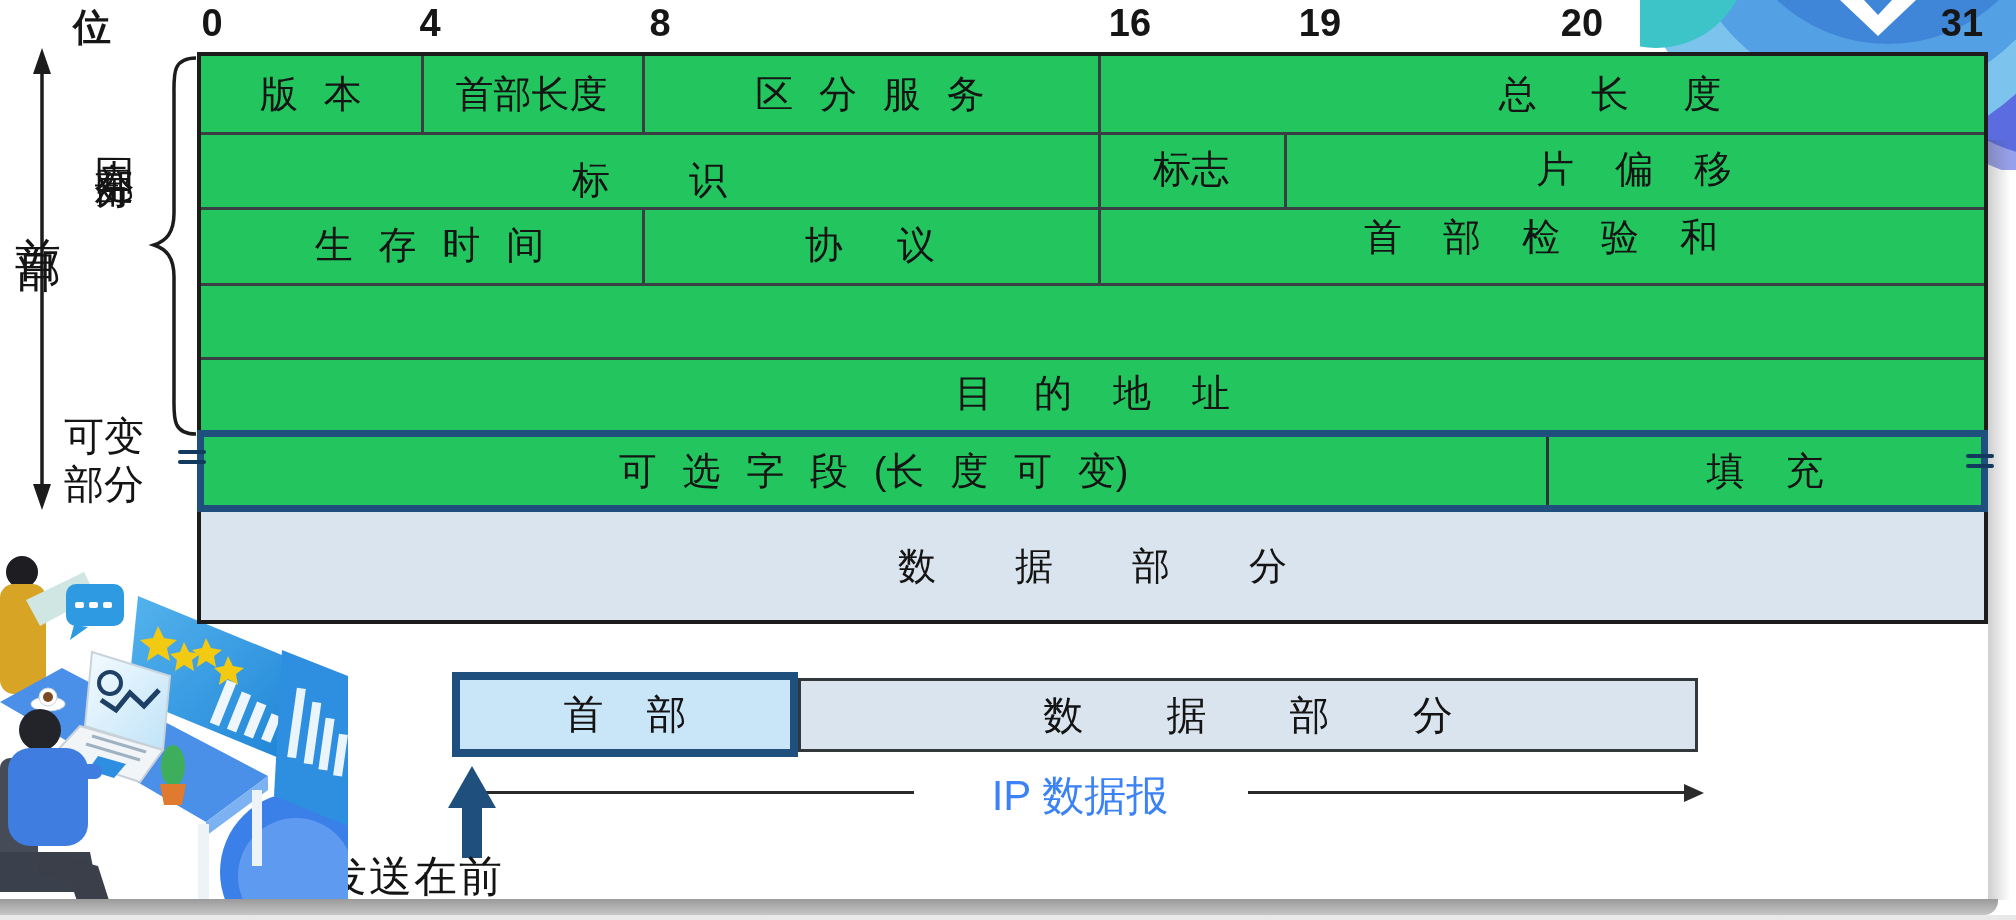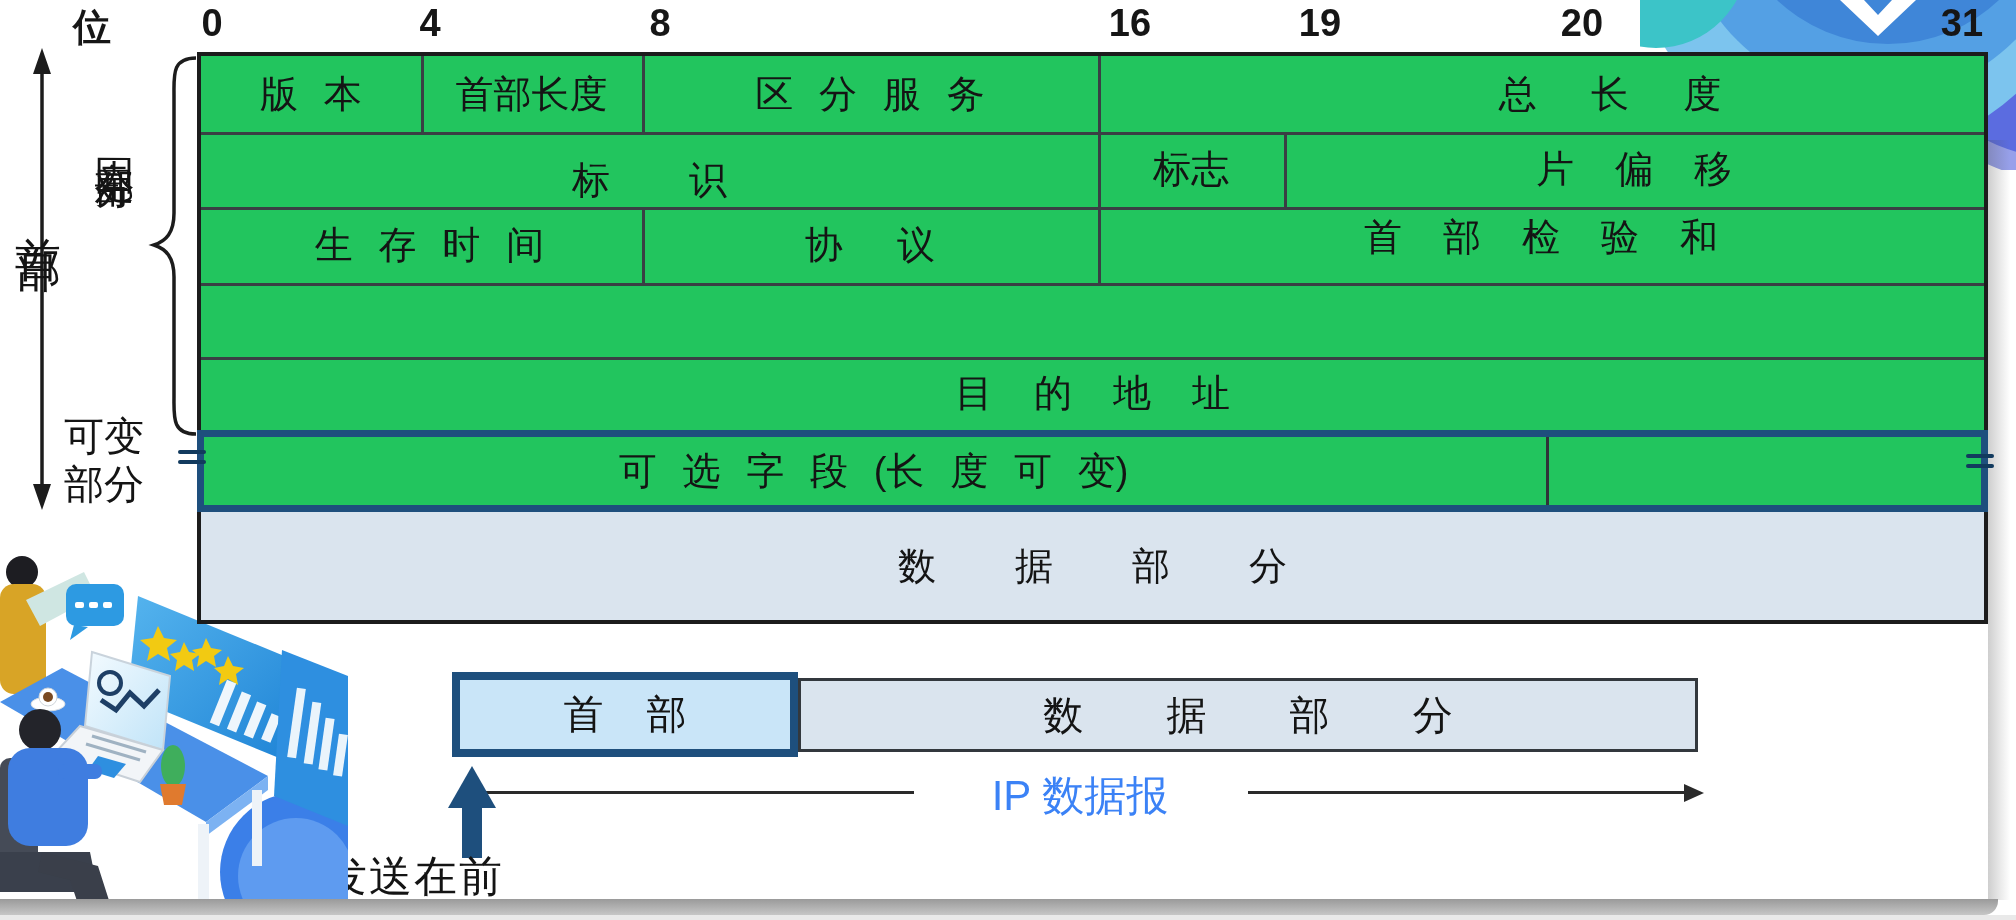--- a/index.html
+++ b/index.html
@@ -115,20 +115,21 @@
 
     <div class="cell gap-m" style="left:0;top:151px;width:441px;height:76px;margin-left:8px;">生 存 时 间</div>
     <div class="cell gap-xl" style="left:441px;top:151px;width:456px;height:76px;">协 议</div>
     <div class="cell gap-l" style="left:897px;top:151px;width:886px;height:60px;">首 部 检 验 和</div>
 
     <div class="cell gap-l" style="left:0;top:301px;width:1783px;height:73px;">目 的 地 址</div>
 
     <div id="options-box"></div>
     <div class="vdiv" style="left:1345px;top:381px;height:68px;background:#2f3338;z-index:7;"></div>
     <div class="cell gap-m" style="left:0;top:381px;width:1345px;height:68px;z-index:7;">可 选 字 段 (长 度 可 变)</div>
+    <div class="cell gap-l" style="left:1345px;top:381px;width:438px;height:68px;z-index:7;">填 充</div>
 
     <div class="cell gap-xxl" style="left:0;top:456px;width:1783px;height:108px;">数 据 部 分</div>
   </div>
 
   <div class="break-mark abs" style="left:178px;top:450px;z-index:9;">
     <span></span>
       <span></span>
   </div>
   <div class="break-mark abs" style="left:1966px;top:454px;z-index:9;">
     <span></span>

